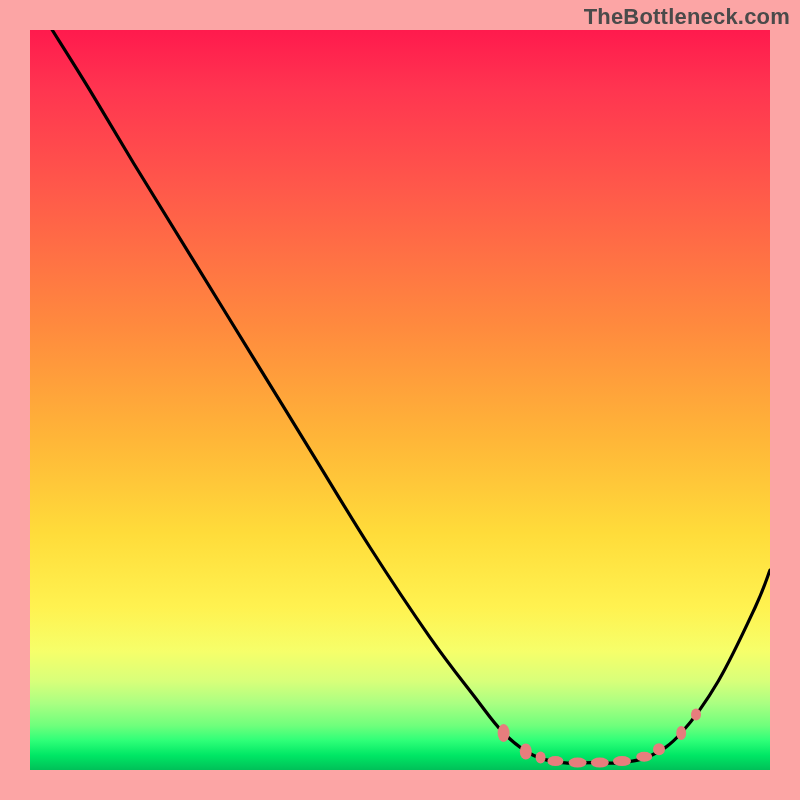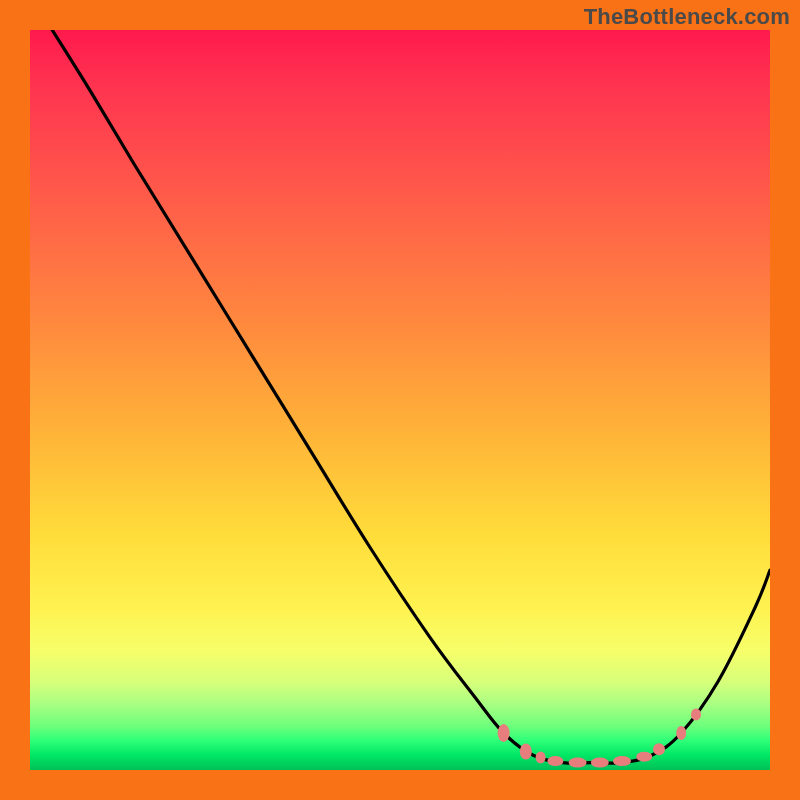--- a/index.html
+++ b/index.html
@@ -8,21 +8,21 @@
     width: 800px;
     height: 800px;
     background: #000;
     overflow: hidden;
     font-family: Arial, Helvetica, sans-serif;
   }
   .frame {
     position: relative;
     width: 800px;
     height: 800px;
-    background: #f97316;
+    background: #fca5a5;
   }
   .watermark {
     position: absolute;
     top: 4px;
     right: 10px;
     color: #4a4a4a;
     font-size: 22px;
     font-weight: 600;
     letter-spacing: 0.2px;
     z-index: 5;

